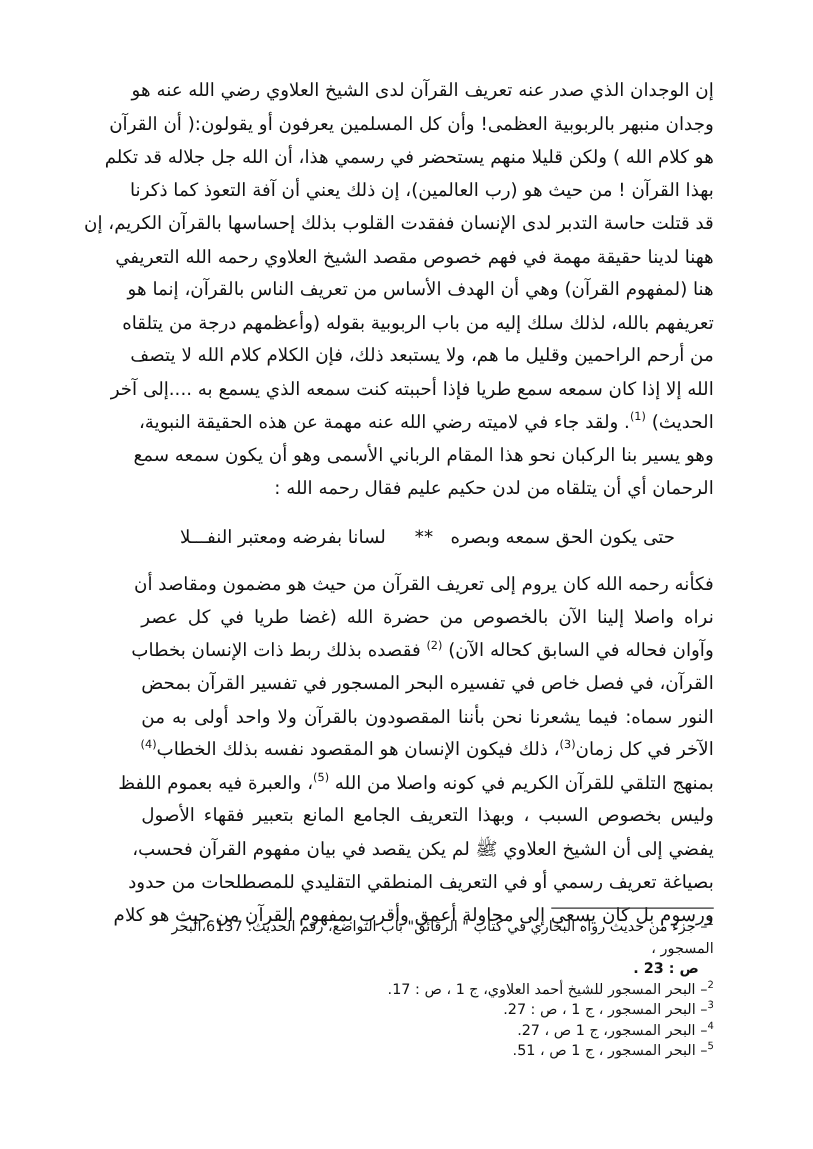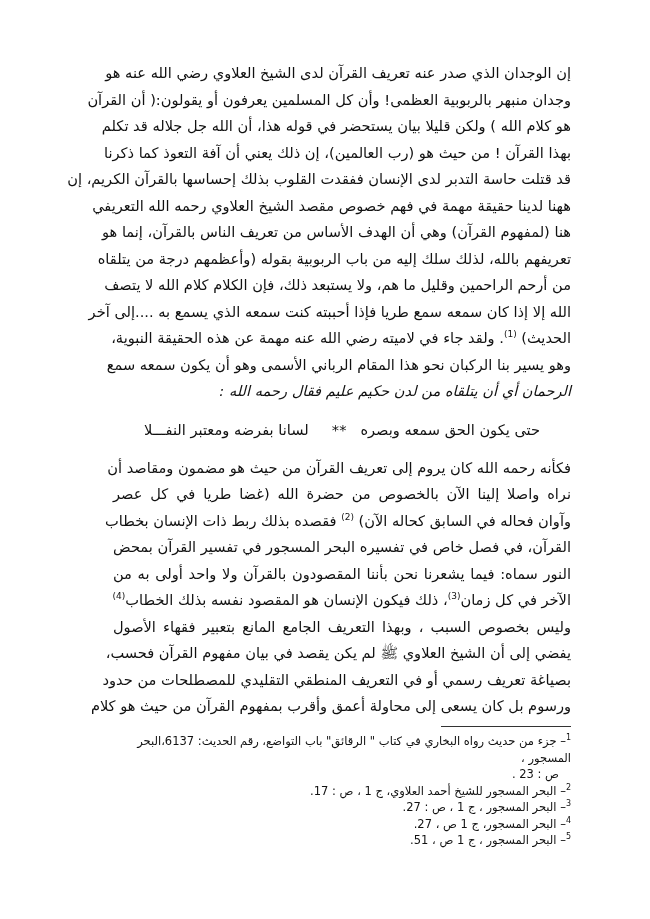--- a/index.html
+++ b/index.html
@@ -35,21 +35,20 @@
       height: 26.5px;
       line-height: 26.5px;
       font-size: 14.6px;
       white-space: nowrap;
       overflow: visible;
       text-align: justify;
       text-align-last: justify;
     }
     .line.last {
       text-align-last: right;
-      font-style: italic;
     }
     .verse {
       height: 50px;
       line-height: 50px;
       font-size: 14.6px;
       font-weight: normal;
       text-align: center;
       text-align-last: center;
       white-space: pre;
     }
@@ -77,50 +76,52 @@
       text-align: right;
       padding-right: 0;
     }
     .fn .mark {
       font-size: 8px;
       vertical-align: super;
       line-height: 0;
     }
     .fn .cont {
       padding-right: 12px;
+      font-weight: bold;
     }
   </style>
 </head>
 <body>
 
 <div class="page">
 
   <div class="body-text">
     <span class="line">إن الوجدان الذي صدر عنه تعريف القرآن لدى الشيخ العلاوي رضي الله عنه هو</span>
     <span class="line">وجدان منبهر بالربوبية العظمى! وأن كل المسلمين يعرفون أو يقولون:( أن القرآن</span>
-    <span class="line">هو كلام الله ) ولكن قليلا بيان يستحضر في قوله هذا، أن الله جل جلاله قد تكلم</span>
+    <span class="line">هو كلام الله ) ولكن قليلا منهم يستحضر في رسمي هذا، أن الله جل جلاله قد تكلم</span>
     <span class="line">بهذا القرآن ! من حيث هو (رب العالمين)، إن ذلك يعني أن آفة التعوذ  كما ذكرنا</span>
     <span class="line">قد قتلت حاسة التدبر لدى الإنسان ففقدت القلوب بذلك إحساسها بالقرآن الكريم، إن</span>
     <span class="line">ههنا لدينا حقيقة مهمة في فهم خصوص مقصد الشيخ العلاوي رحمه الله التعريفي</span>
     <span class="line">هنا (لمفهوم القرآن) وهي أن الهدف الأساس من تعريف الناس بالقرآن، إنما هو</span>
     <span class="line">تعريفهم بالله، لذلك  سلك إليه من باب الربوبية بقوله (وأعظمهم درجة من يتلقاه</span>
     <span class="line">من أرحم الراحمين وقليل ما هم، ولا يستبعد ذلك، فإن الكلام كلام الله لا يتصف</span>
     <span class="line">الله إلا إذا كان سمعه سمع طريا فإذا أحببته كنت سمعه الذي يسمع به ....إلى آخر</span>
     <span class="line"><span>الحديث) </span><sup>(1)</sup><span>. ولقد جاء في لاميته رضي الله عنه مهمة عن هذه الحقيقة النبوية،</span></span>
     <span class="line">وهو يسير بنا الركبان نحو هذا المقام الرباني الأسمى وهو أن يكون سمعه سمع</span>
     <span class="line last">الرحمان أي أن يتلقاه من لدن حكيم عليم فقال رحمه الله :</span>
 
     <div class="line verse"><span>حتى يكون الحق سمعه وبصره</span>   <span>**</span>     <span>لسانا بفرضه ومعتبر النفـــلا</span></div>
 
     <span class="line">فكأنه رحمه الله كان يروم إلى تعريف القرآن من حيث هو مضمون ومقاصد أن</span>
     <span class="line">نراه واصلا إلينا الآن بالخصوص من حضرة الله (غضا طريا في كل عصر</span>
     <span class="line"><span>وآوان فحاله في السابق كحاله الآن) </span><sup>(2)</sup><span> فقصده بذلك ربط ذات الإنسان بخطاب</span></span>
     <span class="line">القرآن، في فصل خاص في تفسيره البحر المسجور في تفسير القرآن بمحض</span>
     <span class="line">النور سماه: فيما يشعرنا نحن بأننا المقصودون بالقرآن ولا واحد أولى به من</span>
     <span class="line"><span>الآخر في كل زمان</span><sup>(3)</sup><span>، ذلك فيكون الإنسان هو المقصود نفسه بذلك الخطاب</span><sup>(4)</sup></span>
+    <span class="line"><span>بمنهج التلقي للقرآن الكريم في كونه واصلا من الله </span><sup>(5)</sup><span>، والعبرة فيه بعموم اللفظ</span></span>
     <span class="line">وليس بخصوص السبب ، وبهذا التعريف الجامع المانع بتعبير فقهاء الأصول</span>
     <span class="line">يفضي إلى أن الشيخ العلاوي ﷺ لم يكن يقصد في بيان مفهوم القرآن فحسب،</span>
     <span class="line">بصياغة تعريف رسمي أو في التعريف المنطقي التقليدي للمصطلحات من حدود</span>
     <span class="line">ورسوم  بل كان يسعى إلى محاولة أعمق وأقرب بمفهوم القرآن من حيث هو كلام</span>
   </div>
 
   <div class="footnotes">
     <div class="fn-sep"></div>
     <div class="fn">
       <span class="mark">1</span><span>– جزء من حديث رواه البخاري في كتاب " الرقائق" باب التواضع، رقم الحديث: 6137،البحر المسجور ،</span>

